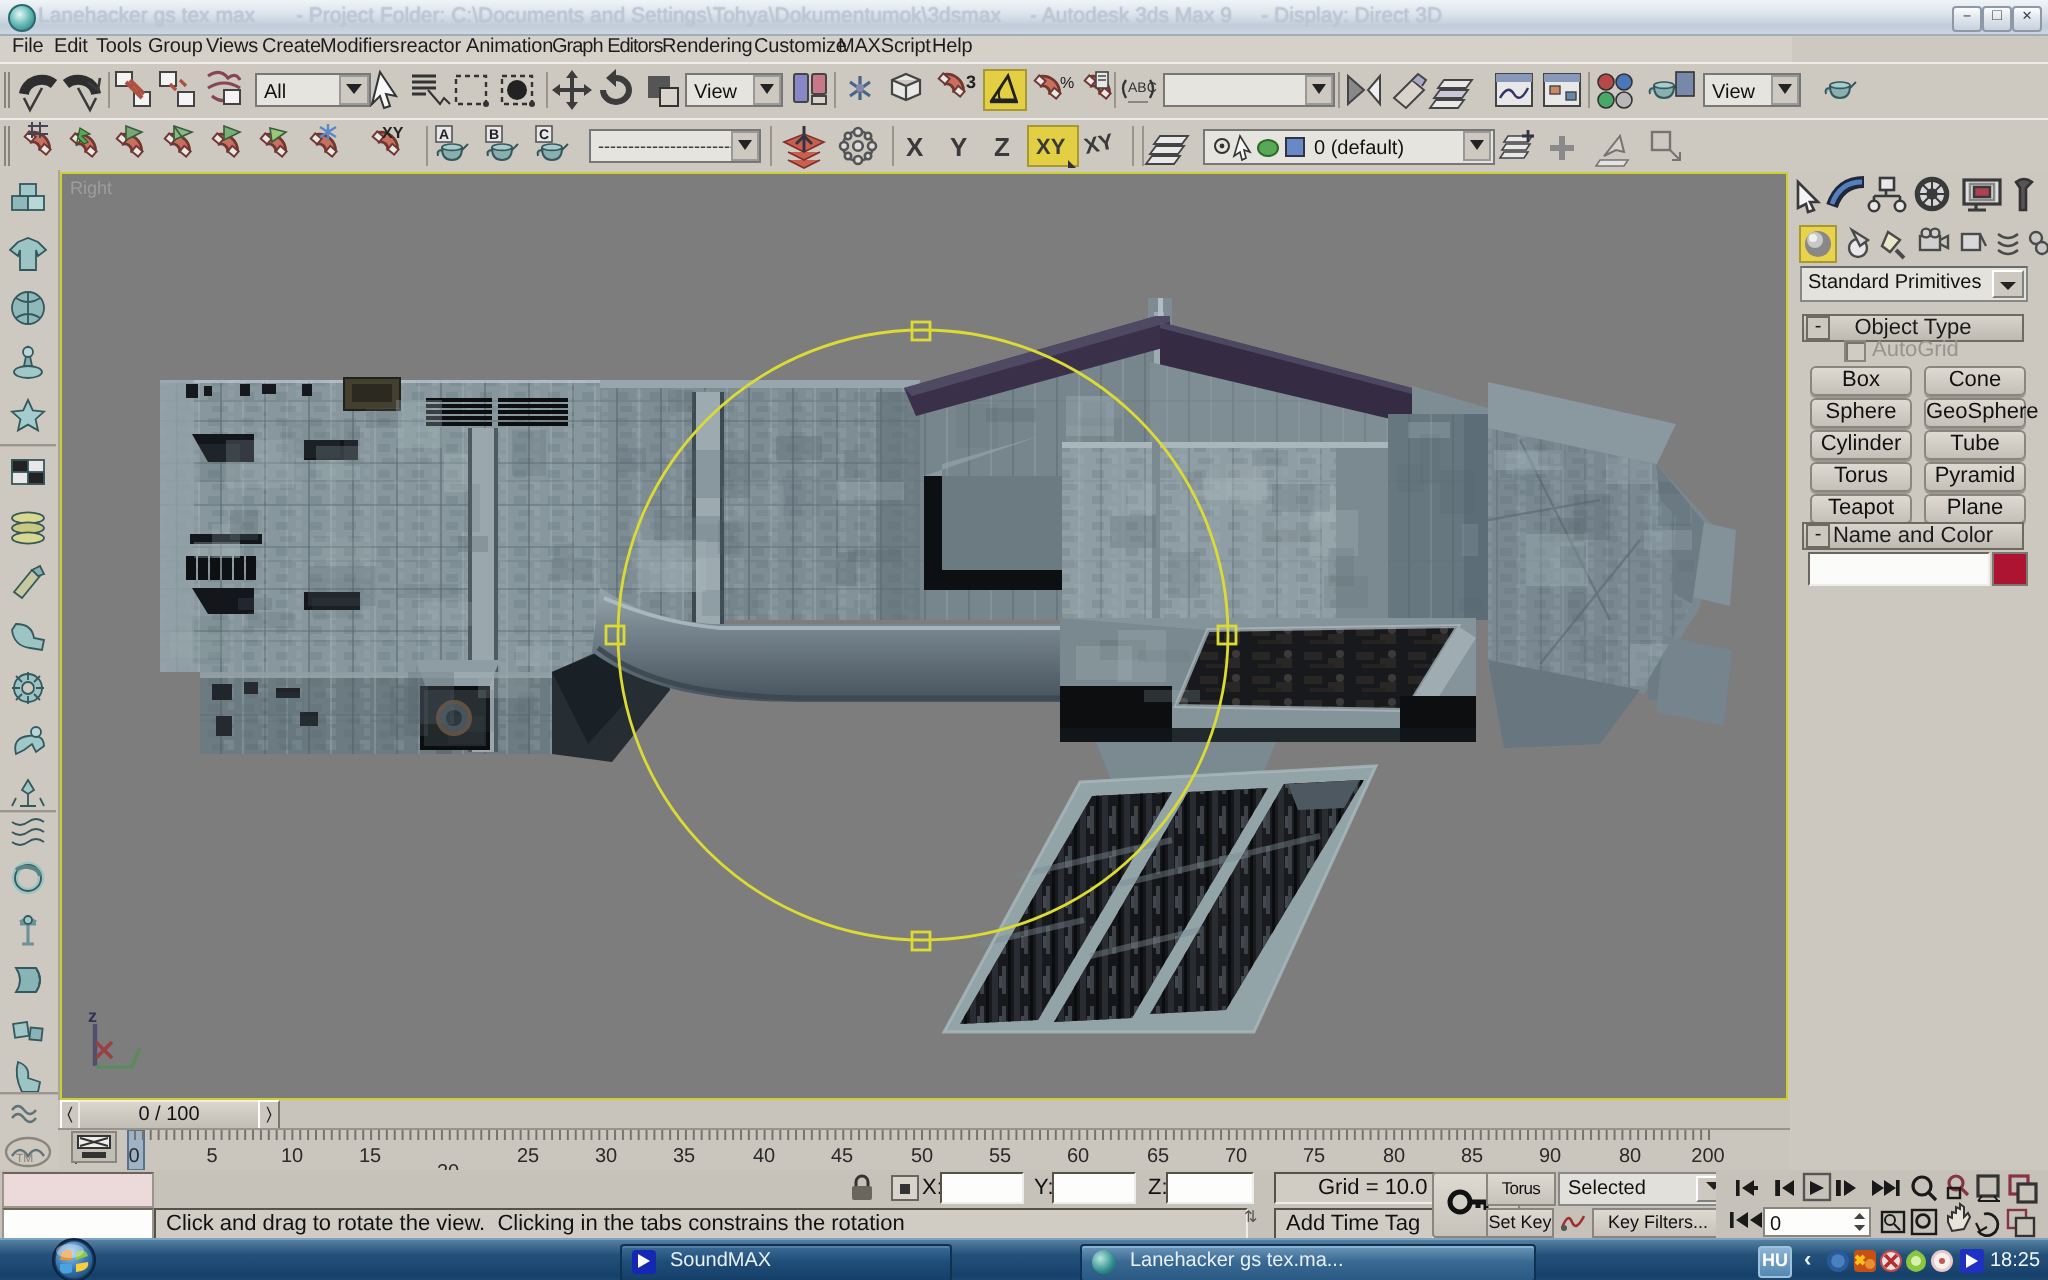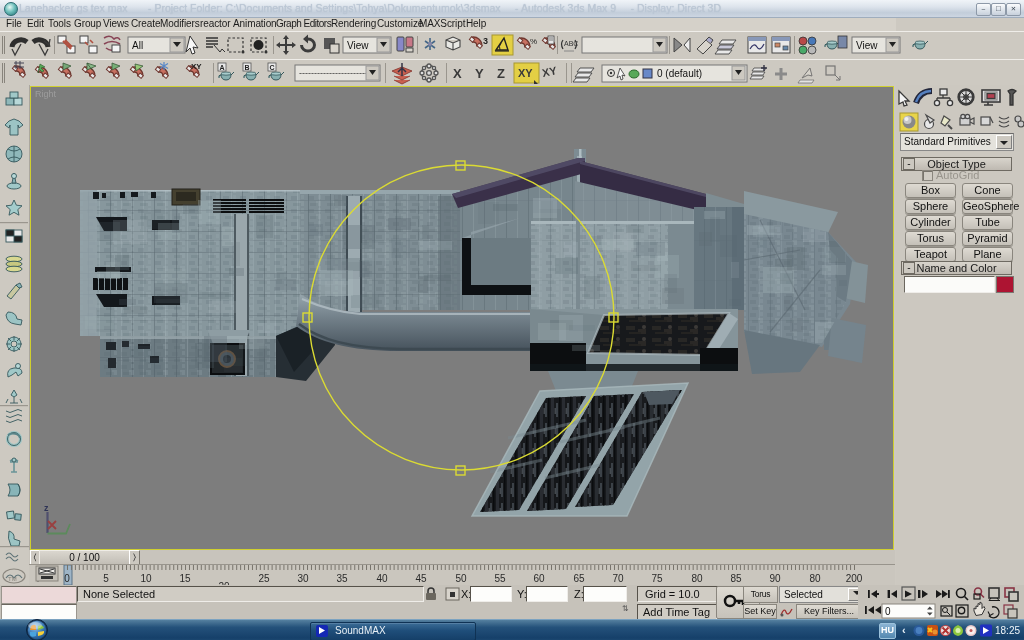--- a/index.html
+++ b/index.html
@@ -824,35 +824,35 @@
       <span style="position:absolute;left:668px;top:8px;transform:translateX(-50%);font-size:10px;color:#2a2a2a;">80</span>
       <span style="position:absolute;left:707px;top:8px;transform:translateX(-50%);font-size:10px;color:#2a2a2a;">85</span>
       <span style="position:absolute;left:746px;top:8px;transform:translateX(-50%);font-size:10px;color:#2a2a2a;">90</span>
       <span style="position:absolute;left:786px;top:8px;transform:translateX(-50%);font-size:10px;color:#2a2a2a;">80</span>
       <span style="position:absolute;left:825px;top:8px;transform:translateX(-50%);font-size:10px;color:#2a2a2a;">200</span>
     </div>
 </div>
 <div class="abs" id="statusarea">
   <div class="abs" style="left:1px;top:1px;width:74px;height:16px;background:#ecd9d9;border:1px solid #9a968e;border-top-color:#6a665e;"></div>
   <div class="abs" style="left:1px;top:19px;width:74px;height:14px;background:#fdfdfb;border:1px solid #9a968e;border-top-color:#6a665e;"></div>
-  <div class="abs sfield" style="left:77px;top:1px;width:340px;padding-left:5px;">None Selected</div>
   <svg class="abs" style="left:421px;top:1px;" width="40" height="16" viewBox="0 0 40 16">
     <path d="M7,7 V5 a3,3 0 0 1 6,0 V7" fill="none" stroke="#333" stroke-width="1.5"></path>
     <rect x="5" y="7" width="10" height="7" rx="1" fill="#6a665e"></rect>
     <rect x="25" y="2" width="13" height="12" fill="#d8d4cc" stroke="#6a665e"></rect>
     <rect x="29" y="6" width="5" height="5" fill="#333"></rect>
   </svg>
   <div class="abs" style="left:461px;top:3px;font-size:11px;color:#111;">X:</div>
   <div class="abs sfield" style="left:470px;top:1px;width:40px;background:#fdfdfb;"></div>
   <div class="abs" style="left:517px;top:3px;font-size:11px;color:#111;">Y:</div>
   <div class="abs sfield" style="left:526px;top:1px;width:40px;background:#fdfdfb;"></div>
   <div class="abs" style="left:574px;top:3px;font-size:11px;color:#111;">Z:</div>
   <div class="abs sfield" style="left:583px;top:1px;width:42px;background:#fdfdfb;"></div>
+  <div class="abs sfield" style="left:77px;top:19px;width:540px;padding-left:5px;white-space:nowrap;overflow:hidden;">Click and drag to rotate the view.&nbsp;&nbsp;Clicking in the tabs constrains the rotation</div>
   <div class="abs" style="left:622px;top:19px;width:10px;height:13px;font-size:8px;color:#555;">⇅</div>
-  <div class="abs sfield" style="left:637px;top:1px;width:73px;padding-left:7px;">Grid = 10.0</div>
+  <div class="abs sfield" style="left:637px;top:1px;width:73px;padding-left:21px;">Grid = 10.0</div>
   <div class="abs sfield" style="left:637px;top:19px;width:73px;padding-left:5px;">Add Time Tag</div>
   <div class="abs" style="left:716px;top:1px;width:42px;height:31px;background:linear-gradient(#dedad2,#c6c2ba);border:1px solid #8a867e;border-radius:2px;">
     <svg width="40" height="29" viewBox="0 0 40 29">
         <circle cx="13" cy="14" r="5" fill="none" stroke="#111" stroke-width="2.5"></circle>
         <path d="M17,14 h14 m-5,0 v4 m-4,-4 v3" stroke="#111" stroke-width="2.5"></path>
       </svg>
   </div>
   <div class="abs skb" style="left:743px;top:1px;width:33px;height:15px;line-height:15px;font-size:8.5px;letter-spacing:-0.3px;">Torus Key</div>
   <div class="abs skb" style="left:743px;top:19px;width:32px;">Set Key</div>
   <div class="abs" style="left:779px;top:19px;width:15px;height:13px;"><svg width="15" height="13">
@@ -916,20 +916,21 @@
       <path d="M31,9 q5,-3 5,1 l0,3 -6,0 z" fill="#e8952f"></path>
       <path d="M38,9 q5,-2 6,2 l-6,2 z" fill="#8dc63f"></path>
       <path d="M30,15 l6,0 0,4 q-5,2 -6,-1 z" fill="#4aa3dd"></path>
       <path d="M38,15 l6,-1 q1,4 -6,5 z" fill="#f7d038"></path>
     </g>
     <ellipse cx="35" cy="8.5" rx="7" ry="3.5" fill="#ffffff" opacity="0.35"></ellipse>
   </svg>
   <div class="abs tbtn" style="left:310px;width:140px;"><span class="ticon" style="background:#1428b4;border-radius:2px;"><svg width="11" height="11" viewBox="0 0 11 11">
           <path d="M3,2 L9,5.5 L3,9 Z" fill="#fff"></path>
         </svg></span>SoundMAX</div>
+  <div class="abs tbtn tact" style="left:540px;width:202px;"><span class="ticon" style="background:radial-gradient(circle at 35% 35%,#b8e8e0,#2e8b8b 60%,#14555c);border-radius:50%;"></span>Lanehacker gs tex.ma...</div>
   <div class="abs" style="left:879px;top:3px;width:15px;height:14px;background:#7aa6c8;border:1px solid #9cc2dc;border-radius:2px;font-size:9px;color:#fff;text-align:center;line-height:13px;font-weight:bold;background:linear-gradient(#8cb4d4,#5488b0);">HU</div>
   <div class="abs" style="left:902px;top:4px;color:#eaf2f8;font-size:11px;font-weight:bold;">‹</div>
   <svg class="abs" style="left:913px;top:4px;" width="80" height="13" viewBox="0 0 80 13">
     <circle cx="6" cy="6.5" r="5.5" fill="#2a5a9a"></circle>
       <circle cx="6" cy="6.5" r="3.4" fill="#4a80c0"></circle>
     <rect x="14" y="1" width="11" height="11" rx="2" fill="#c85014"></rect>
       <path d="M15,4 l4,4 m0,-4 l-4,4" stroke="#f8c020" stroke-width="2"></path>
       <circle cx="22" cy="8" r="2.5" fill="#e89030"></circle>
     <circle cx="32.5" cy="6.5" r="5.5" fill="#c84848"></circle>
       <circle cx="32.5" cy="6.5" r="4.5" fill="#e8e0e0"></circle>

